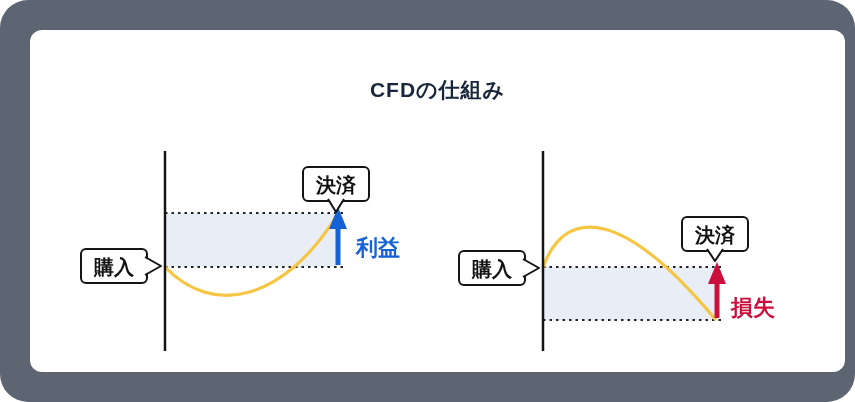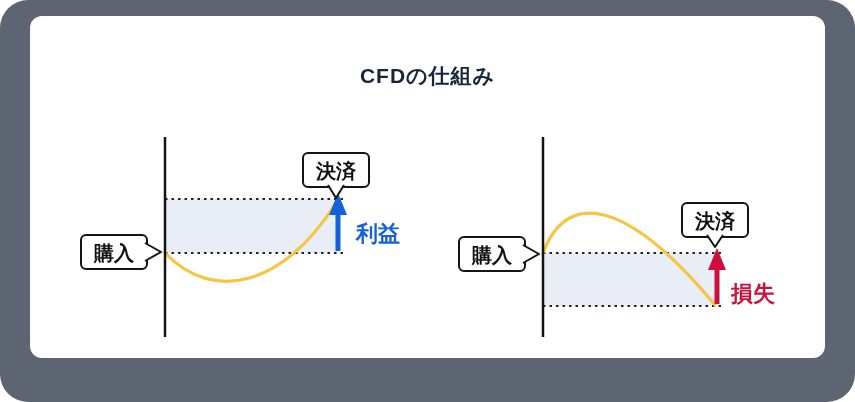--- a/index.html
+++ b/index.html
@@ -12,22 +12,22 @@
     --loss-red:#cc0f3c;
     --band-fill:#e9edf6;
   }
   html,body{margin:0;padding:0;background:#ffffff;}
   body{width:855px;height:402px;position:relative;font-family:"Liberation Sans",sans-serif;}
   .frame{
     position:absolute;left:0;top:0;width:855px;height:402px;
     background:var(--frame);border-radius:28px;box-sizing:border-box;
   }
   .card{
-    position:absolute;left:30px;top:16px;width:795px;height:342px;
-    background:var(--card);border-radius:12px;
+    position:absolute;left:30px;top:30px;width:795px;height:342px;
+    background:var(--card);border-radius:12px;padding-left:20px;
   }
   .title{
     position:absolute;left:0;top:46px;width:100%;
     text-align:center;font-size:21px;font-weight:700;color:var(--title-text);
     letter-spacing:1px;
   }
   .chart{position:absolute;overflow:visible;}
   .chart-left{left:45px;top:115px;width:340px;height:220px;}
   .chart-right{left:425px;top:115px;width:330px;height:220px;}
 

